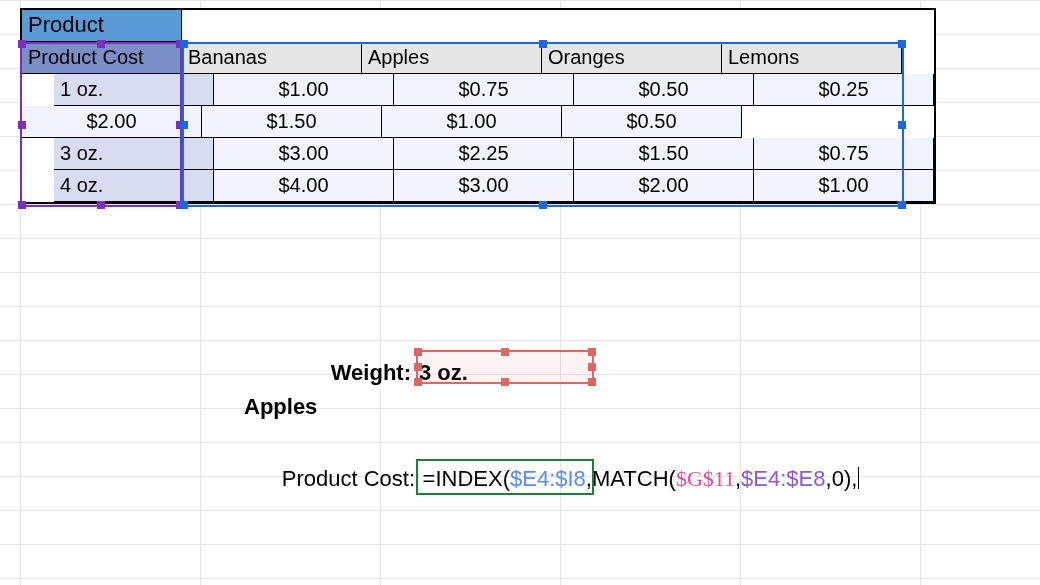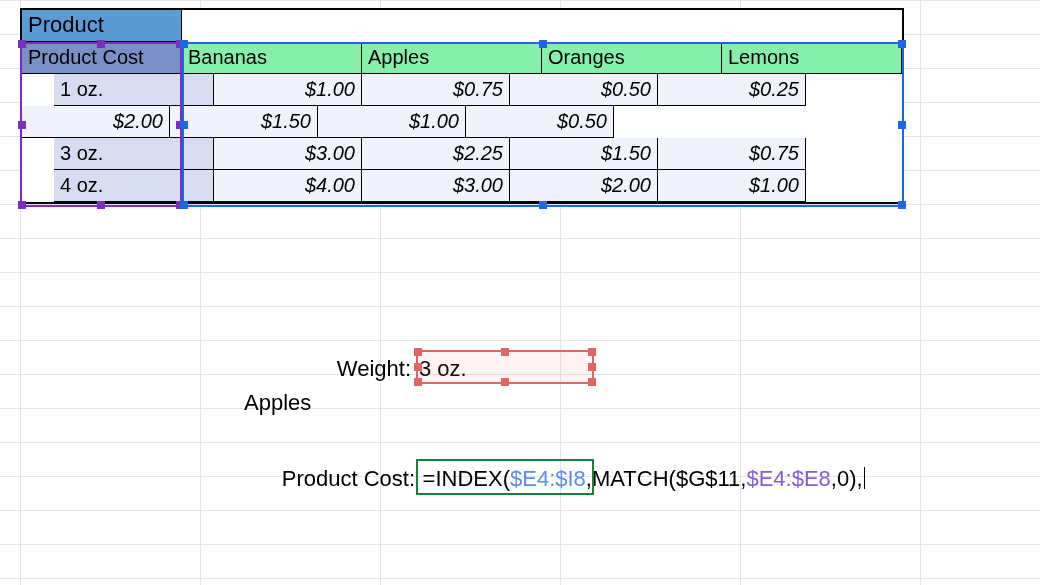--- a/index.html
+++ b/index.html
@@ -39,27 +39,27 @@
   .cell {
     height: 32px;
     line-height: 30px;
     border-right: 1px solid #000;
     border-bottom: 1px solid #000;
     padding: 0 6px;
     background: #fff;
     font-size: 20px;
   }
   .w-lab { width: 160px; text-align: left; }
-  .w-dat { width: 148px; text-align: right; font-style: italic; }
+  .w-dat { width: 180px; text-align: center; }
   .w-colhdr { width: 180px; text-align: left; }
 
   .hdr-top-blue { background: #5b9bd5; font-size: 22px; }
   .hdr-top-blue.center { text-align: center; }
   .hdr-pc   { background: #7b8fc7; }   
-  .hdr-col  { background: #86efac; }   
+  .hdr-col  { background: #e5e5e5; }   
   .body-lab { background: #d7dcf0; margin-left: 32px; }   
   .body-dat { background: #f0f3fb; }   
 
   
   .sel { position: absolute; pointer-events: none; }
   .sel.purple { border: 2px solid #7b2fbf; }
   .sel.blue   { border: 2px solid #1f66e5; }
   .sel.red    { border: 2px solid #e06666; background: rgba(224,102,102,.08); }
   .sel.green  { border: 2px solid #1a7f37; }
   .handle {
@@ -73,39 +73,39 @@
   .mt { left:50%; top:-4px; margin-left:-4px; }
   .mb { left:50%; bottom:-4px; margin-left:-4px; }
   .ml { top:50%; left:-4px; margin-top:-4px; }
   .mr { top:50%; right:-4px; margin-top:-4px; }
 
   
   .lookup {
     top: 352px; left: 240px;
     font-size: 22px;
   }
-  .lookup .lrow { display:flex; align-items:center; height:34px; }
+  .lookup .lrow { display:flex; align-items:flex-end; height:34px;font-weight:bold; }
   .lookup .llabel { width:175px; text-align:right; padding-right:4px; }
   .lookup .lval   { width:180px; text-align:left; padding-left:4px; }
 
   
   .formula-wrap { top: 463px; left: 260px; }
   .formula-wrap .lab { display:inline-block; width:155px; text-align:right; font-size:22px; }
   .formula {
     display:inline-block;
     font-size: 22px;
     font-family: Arial, Helvetica, sans-serif;
     padding: 2px 6px 2px 2px;
     line-height: 28px;
     white-space: nowrap;
   }
   .tok-fn  { color:#000; }
   .tok-par { color:#000; }
   .tok-rng1{ color:#5b8def; }  
-  .tok-rng2{ color:#000000; }  
+  .tok-rng2{ color:#ec4899;font-family:Liberation Serif, serif; }  
   .tok-rng3{ color:#8a5bd6; }  
   .tok-num { color:#000; }
   .caret {
     display:inline-block; width:1px; height:22px; background:#000;
     vertical-align:-3px; margin-left:1px;
     animation: blink 1s step-start infinite;
   }
   @keyframes blink { 50% { opacity: 0; } }
 
   

